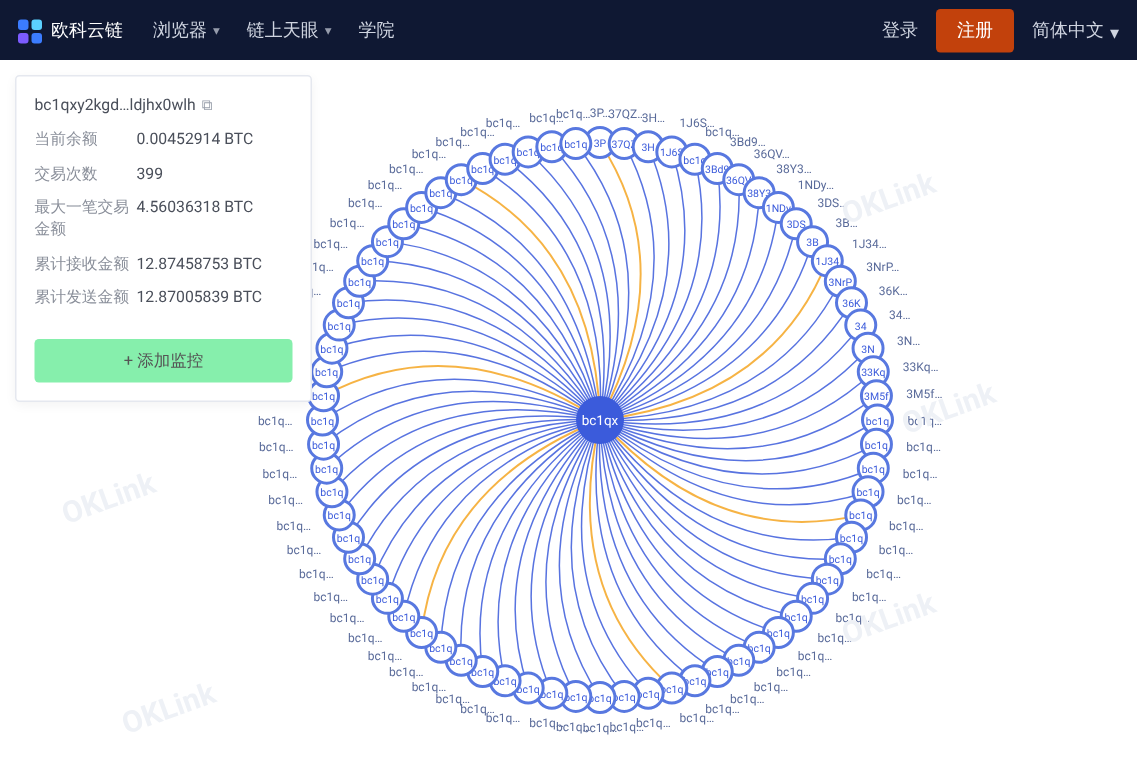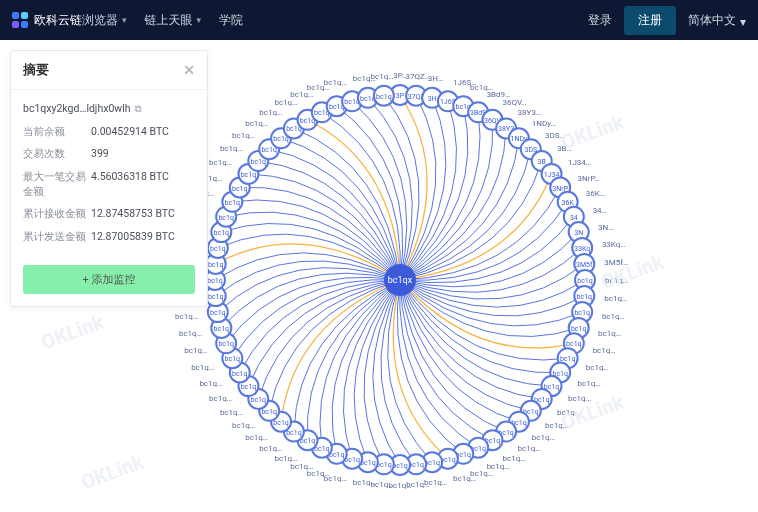--- a/index.html
+++ b/index.html
@@ -1,30 +1,30 @@
 <!DOCTYPE html>
 <html><head>
 <meta charset="utf-8">
 <style>
 *{margin:0;padding:0;box-sizing:border-box;font-family:-apple-system,BlinkMacSystemFont,"Segoe UI",Roboto,sans-serif}
 body{width:758px;height:512px;overflow:hidden;background:#fff;position:relative}
 .header{height:40px;background:#0f1833;display:flex;align-items:center;padding:0 12px;color:#fff;font-size:12px}
-.logo{display:flex;align-items:center;gap:6px;}
+.logo{display:flex;align-items:flex-end;gap:6px;margin-right:20px}
 .logo-icon{width:16px;height:16px;display:grid;grid-template-columns:1fr 1fr;grid-template-rows:1fr 1fr;gap:2px}
 .logo-icon span{border-radius:2px}
 .logo-icon span:nth-child(1){background:#3b7cff}
 .logo-icon span:nth-child(2){background:#5bd1ff}
 .logo-icon span:nth-child(3){background:#7c5bff}
 .logo-icon span:nth-child(4){background:#3b7cff}
 .nav{display:flex;gap:18px;flex:1}
 .nav-item{display:flex;align-items:center;gap:4px;cursor:pointer;color:#cfd4e0}
 .nav-item .chev{font-size:9px;opacity:.7}
 .right{display:flex;align-items:center;gap:12px}
 .btn-login{color:#cfd4e0;cursor:pointer}
-.btn-register{background:#0c4a6e;padding:6px 14px;border-radius:3px;cursor:pointer}
+.btn-register{background:#c2410c;padding:6px 14px;border-radius:3px;cursor:pointer}
 .lang{color:#cfd4e0;display:flex;align-items:flex-end;gap:4px;cursor:pointer}
 .panel{position:absolute;top:50px;left:10px;width:198px;background:#fff;border:1px solid #e5e8ef;border-radius:3px;box-shadow:0 2px 8px rgba(0,0,0,.05);z-index:10}
 .panel-head{display:flex;justify-content:space-between;align-items:center;padding:10px 12px;border-bottom:1px solid #eef0f5;font-size:13px;font-weight:600;color:#333}
 .close{color:#bbb;cursor:pointer;font-size:14px}
 .panel-body{padding:8px 12px}
 .row{display:flex;font-size:10.5px;padding:4px 0;line-height:1.4}
 .row .k{width:68px;color:#8a8f9a}
 .row .v{flex:1;color:#4a4f5a}
 .addr{color:#2962ff}
 .copy{color:#9aa0ac;margin-left:4px;font-size:10px}
@@ -363,24 +363,20 @@
       <text x="364.40212357827926" y="41.11441063249737" text-anchor="middle" font-size="8" fill="#5a6b9a">bc1q…</text>
       <circle cx="383.8761875916832" cy="55.703980853027076" r="10" fill="#fff" stroke="#5878e0" stroke-width="2"></circle>
       <text x="383.8761875916832" y="58.703980853027076" text-anchor="middle" font-size="7" fill="#3b5bdb">bc1q</text>
       <text x="382.13307273673007" y="38.780086891192155" text-anchor="middle" font-size="8" fill="#5a6b9a">bc1q…</text>
       <circle cx="400" cy="240" r="16" fill="#3b5bdb"></circle>
       <text x="400" y="243" text-anchor="middle" font-size="9" fill="#fff">bc1qx</text>
     </svg>
 </div>
 
 <div class="panel">
-  <div class="panel-head">
-    <span>摘要</span>
-    <span class="close">✕</span>
-  </div>
   <div class="panel-body">
     <div class="row">
         <span class="v addr"><span>bc1qxy2kgd…ldjhx0wlh</span><span class="copy">⧉</span></span>
       </div>
     <div class="row">
         <span class="k">当前余额</span>
         <span class="v">0.00452914 BTC</span>
       </div>
     <div class="row">
         <span class="k">交易次数</span>

